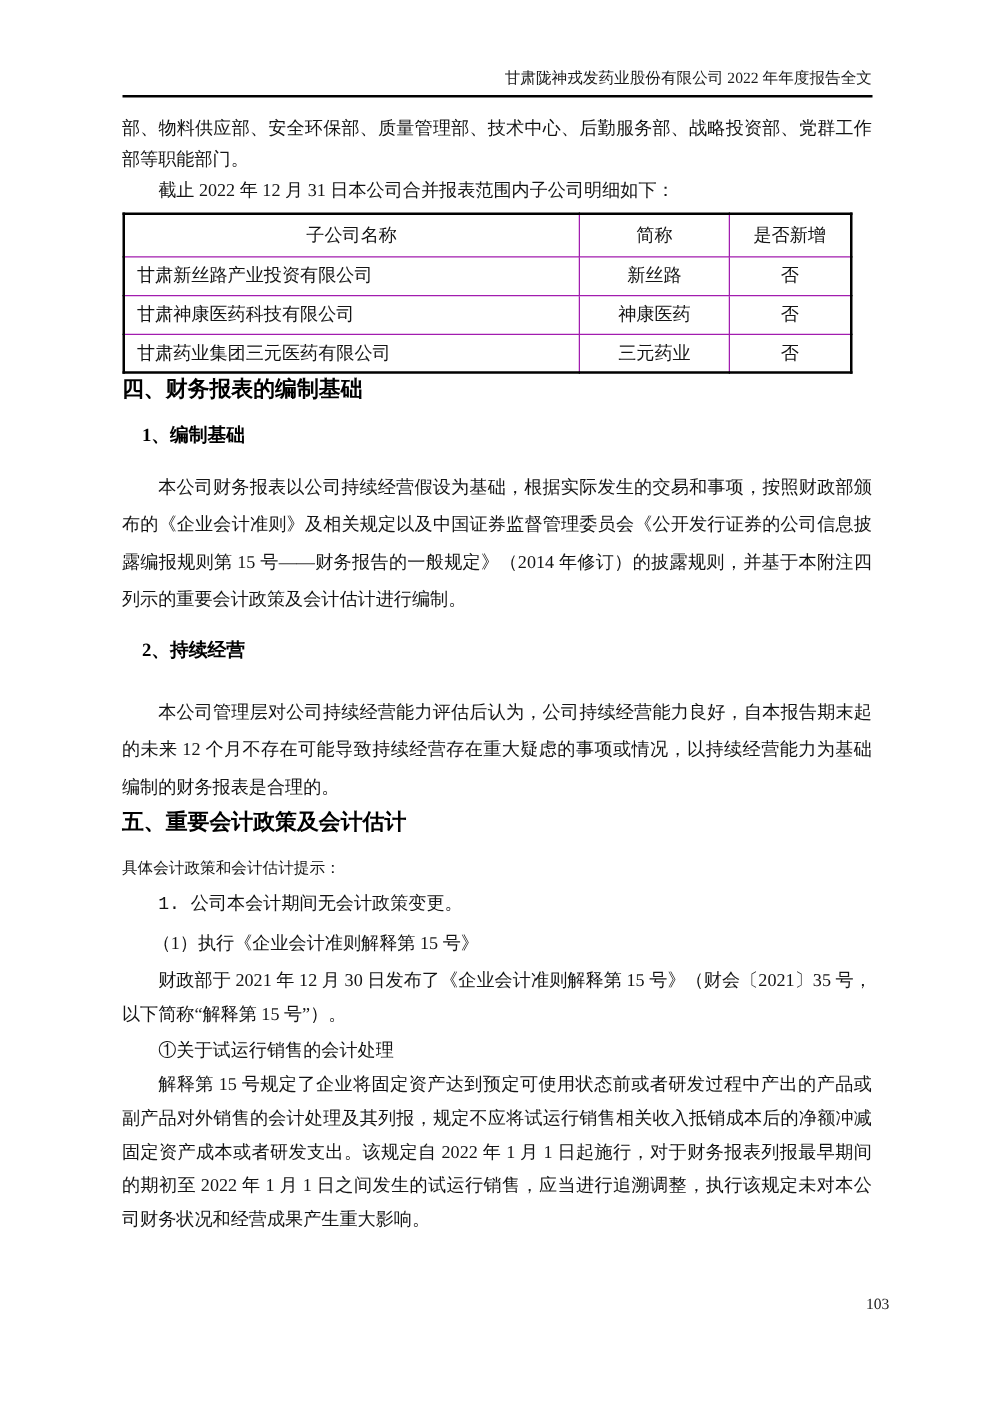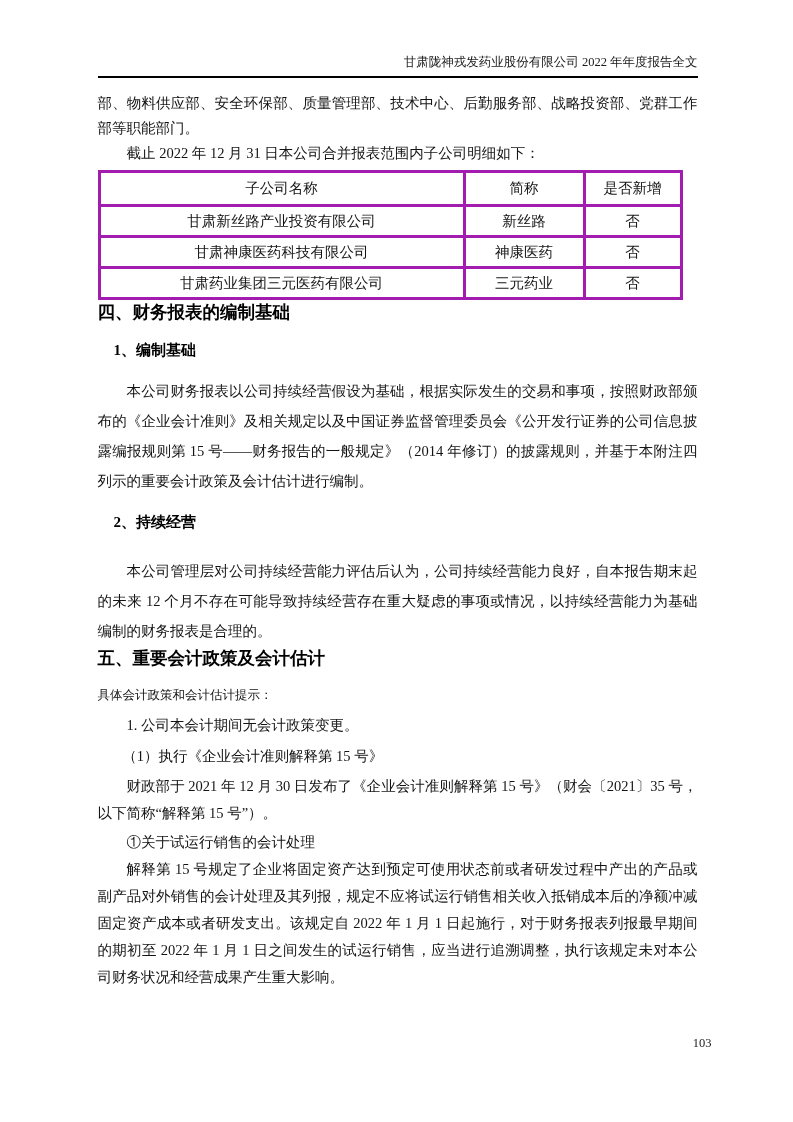--- a/index.html
+++ b/index.html
@@ -45,29 +45,29 @@
   .lh-mid { line-height: 27px; }
 
   table.subs {
     border-collapse: collapse;
     width: 582px;
     margin-top: 4px;
     border: 2px solid #000000;
     table-layout: fixed;
   }
   table.subs th, table.subs td {
-    border: 3px solid #a21caf;
+    border: 1px solid #a21caf;
     font-size: 14.5px;
     font-weight: normal;
     padding: 0 10px;
     box-sizing: border-box;
     color: #141414;
   }
   table.subs th { height: 34px; text-align: center; }
-  table.subs td { height: 31px; text-align: center; }
+  table.subs td { height: 31px; }
   .col-name  { width: 365px; }
   .col-short { width: 120px; }
   .col-new   { width: 97px; }
   td.left   { text-align: left; }
   td.center { text-align: center; }
 
   h1.sec {
     font-size: 17.5px;
     line-height: 24px;
     font-weight: bold;
@@ -86,21 +86,21 @@
   .p-basis { margin-top: 4px; }
   .h2-two  { margin-top: 24px; }
   .p-going { margin-top: 24px; }
   .h1-five { margin-top: 36px; }
   .small-note {
     margin-top: 16px;
     font-size: 12.5px;
     line-height: 18px;
     color: #141414;
   }
-  .p-item1   { margin-top: 9px; }
+  .p-item1   { margin-top: 9px; font-family: Liberation Mono, monospace; }
   .p-item1-1 { margin-top: 6px; }
   .p-mof     { margin-top: 4px; }
   .p-circle  { margin-top: 3px; }
   .p-final   { margin-top: 1px; }
 
   .page-number {
     position: absolute;
     right: 52px;
     top: 1036px;
     font-size: 12.5px;

